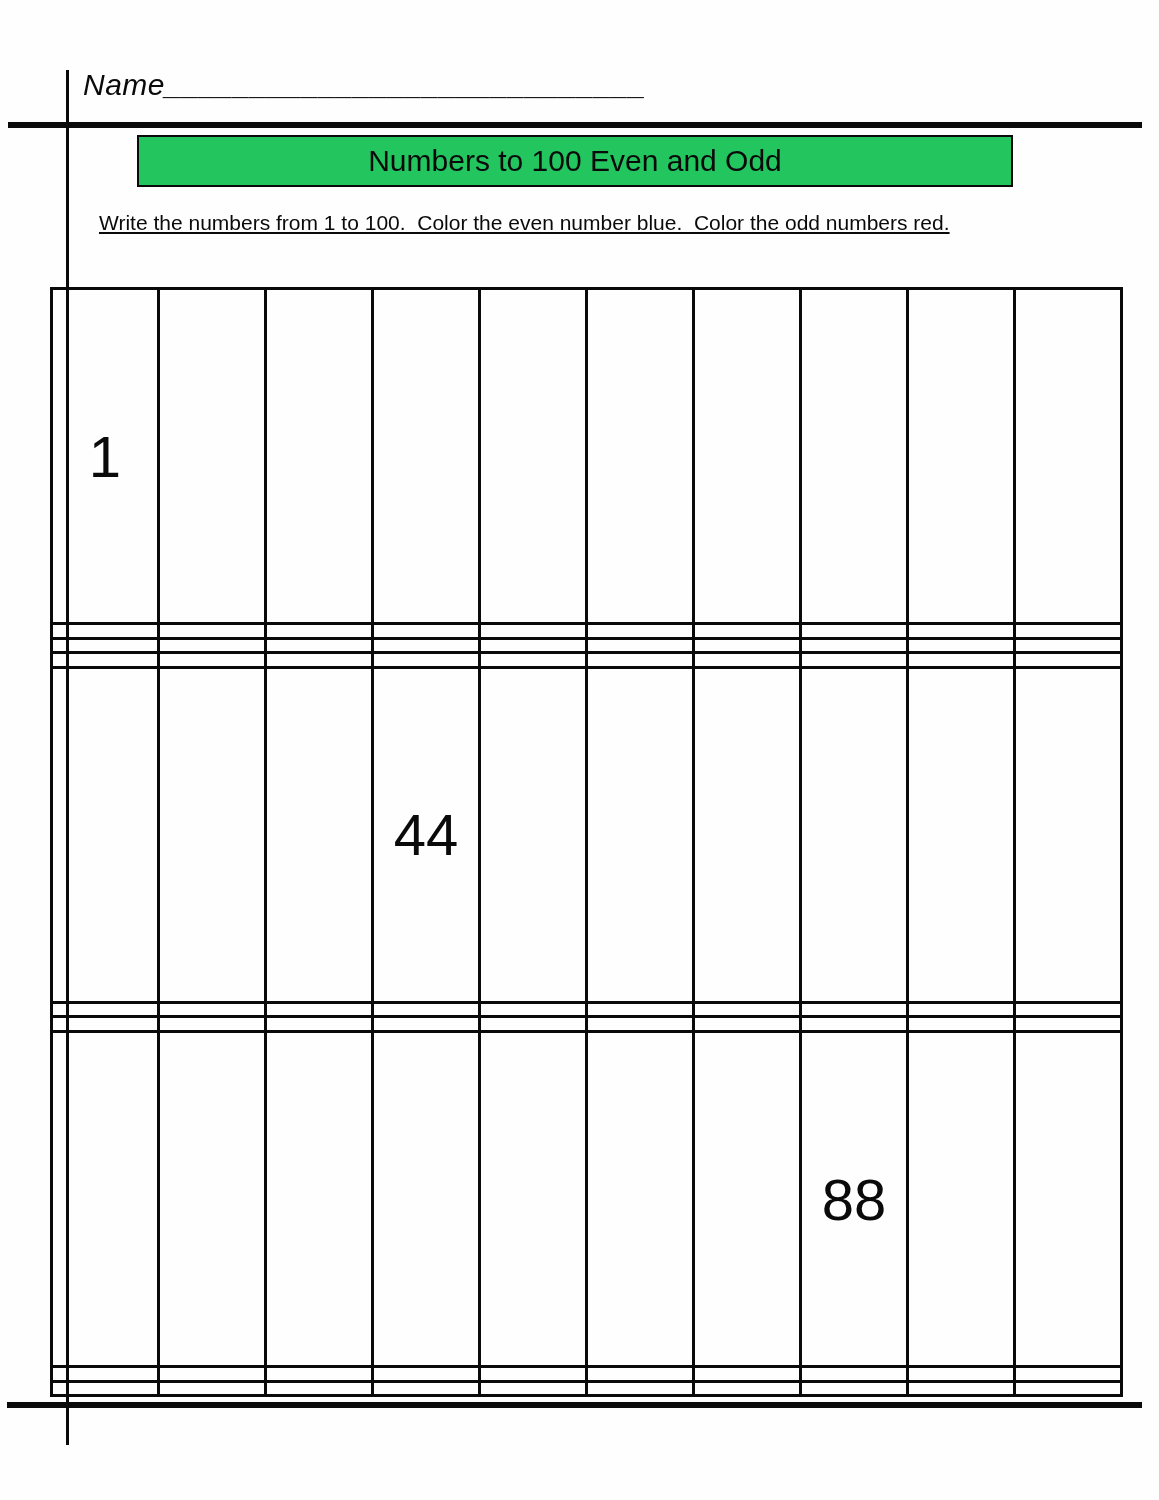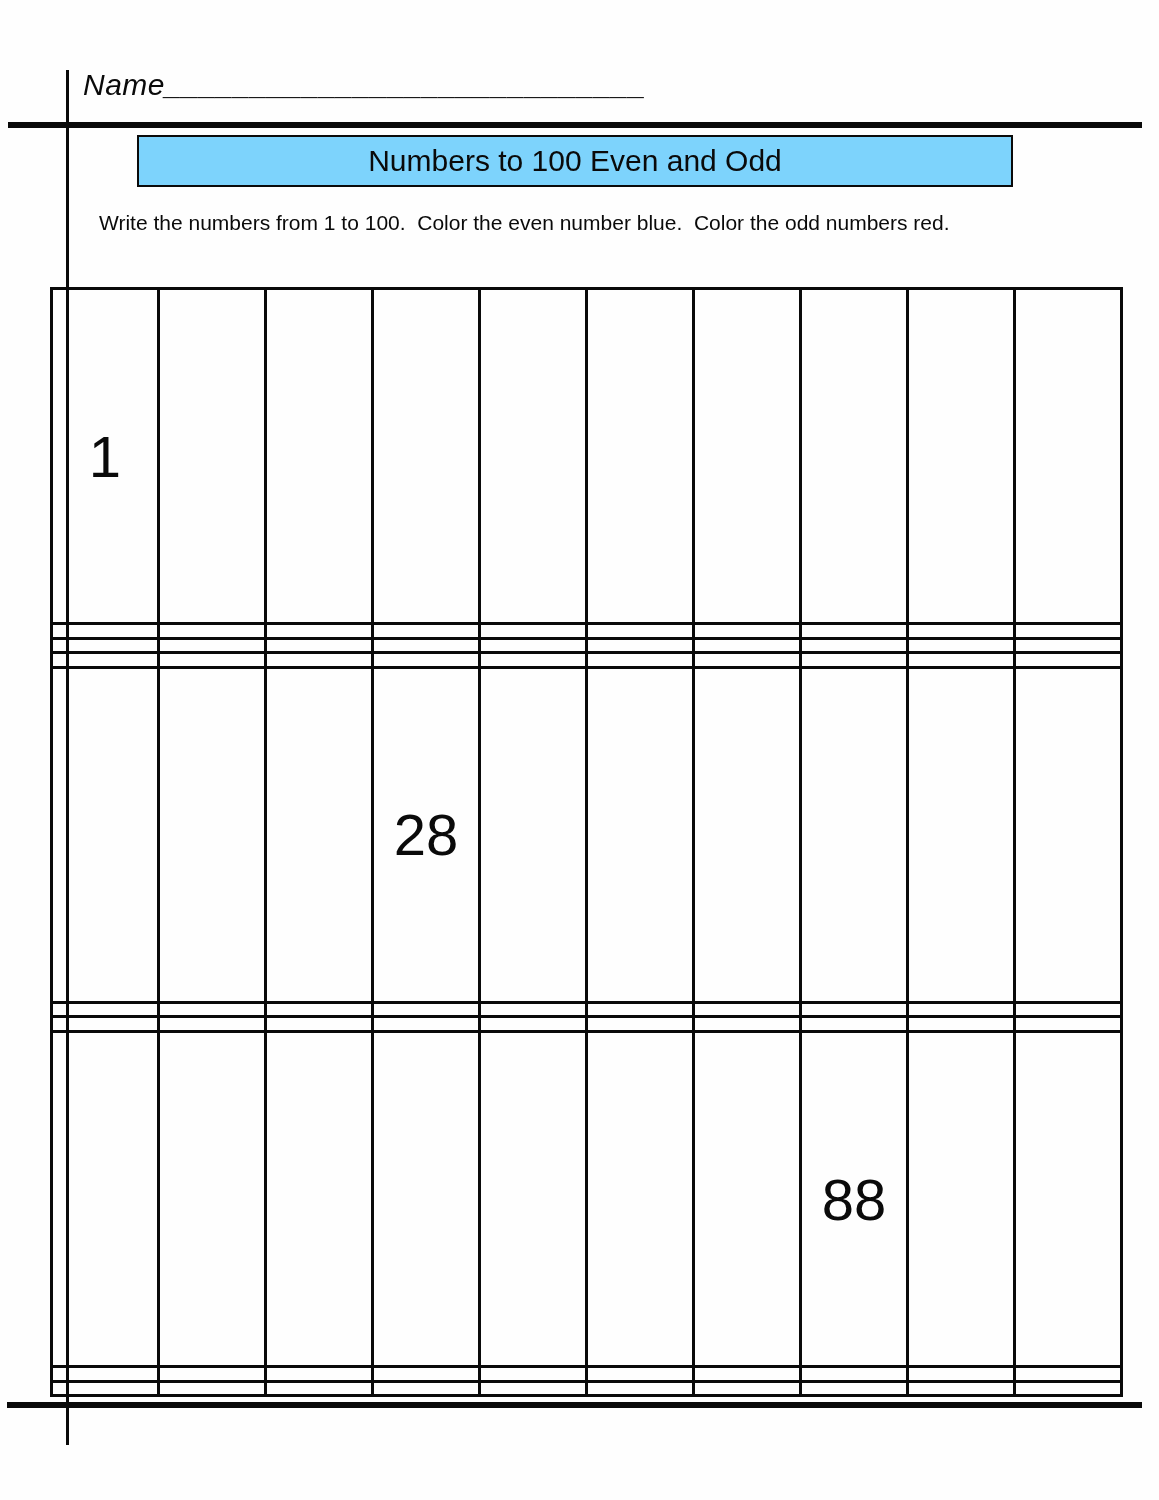--- a/index.html
+++ b/index.html
@@ -41,37 +41,38 @@
     line-height: 34px;
     letter-spacing: 0.5px;
     white-space: pre;
     color: #0a0a0a;
     font-style: italic;
   }
   .title-box {
     position: absolute;
     left: 137px; top: 135px;
     width: 872px; height: 48px;
-    background: #7dd3fc;
+    background: #22c55e;
     border: 2px solid #0a0a0a;
     display: flex;
     align-items: center;
     justify-content: center;
     z-index: 3;
   }
   .title-box span {
     font-size: 30px;
     color: #0a0a0a;
   }
   .instructions {
     position: absolute;
     left: 99px; top: 211px;
     font-size: 21px;
     white-space: pre;
     color: #0a0a0a;
+    text-decoration: underline;
   }
   table.grid {
     position: absolute;
     left: 50px; top: 287px;
     width: 1073px; height: 1110px;
     border-collapse: collapse;
     table-layout: fixed;
     z-index: 2;
   }
   table.grid td {
@@ -148,21 +149,21 @@
           <td></td>
           <td></td>
           <td></td>
           <td></td>
           <td></td>
         </tr>
         <tr>
           <td></td>
           <td></td>
           <td></td>
-          <td>28</td>
+          <td>44</td>
           <td></td>
           <td></td>
           <td></td>
           <td></td>
           <td></td>
           <td></td>
         </tr>
         <tr>
           <td></td>
           <td></td>

